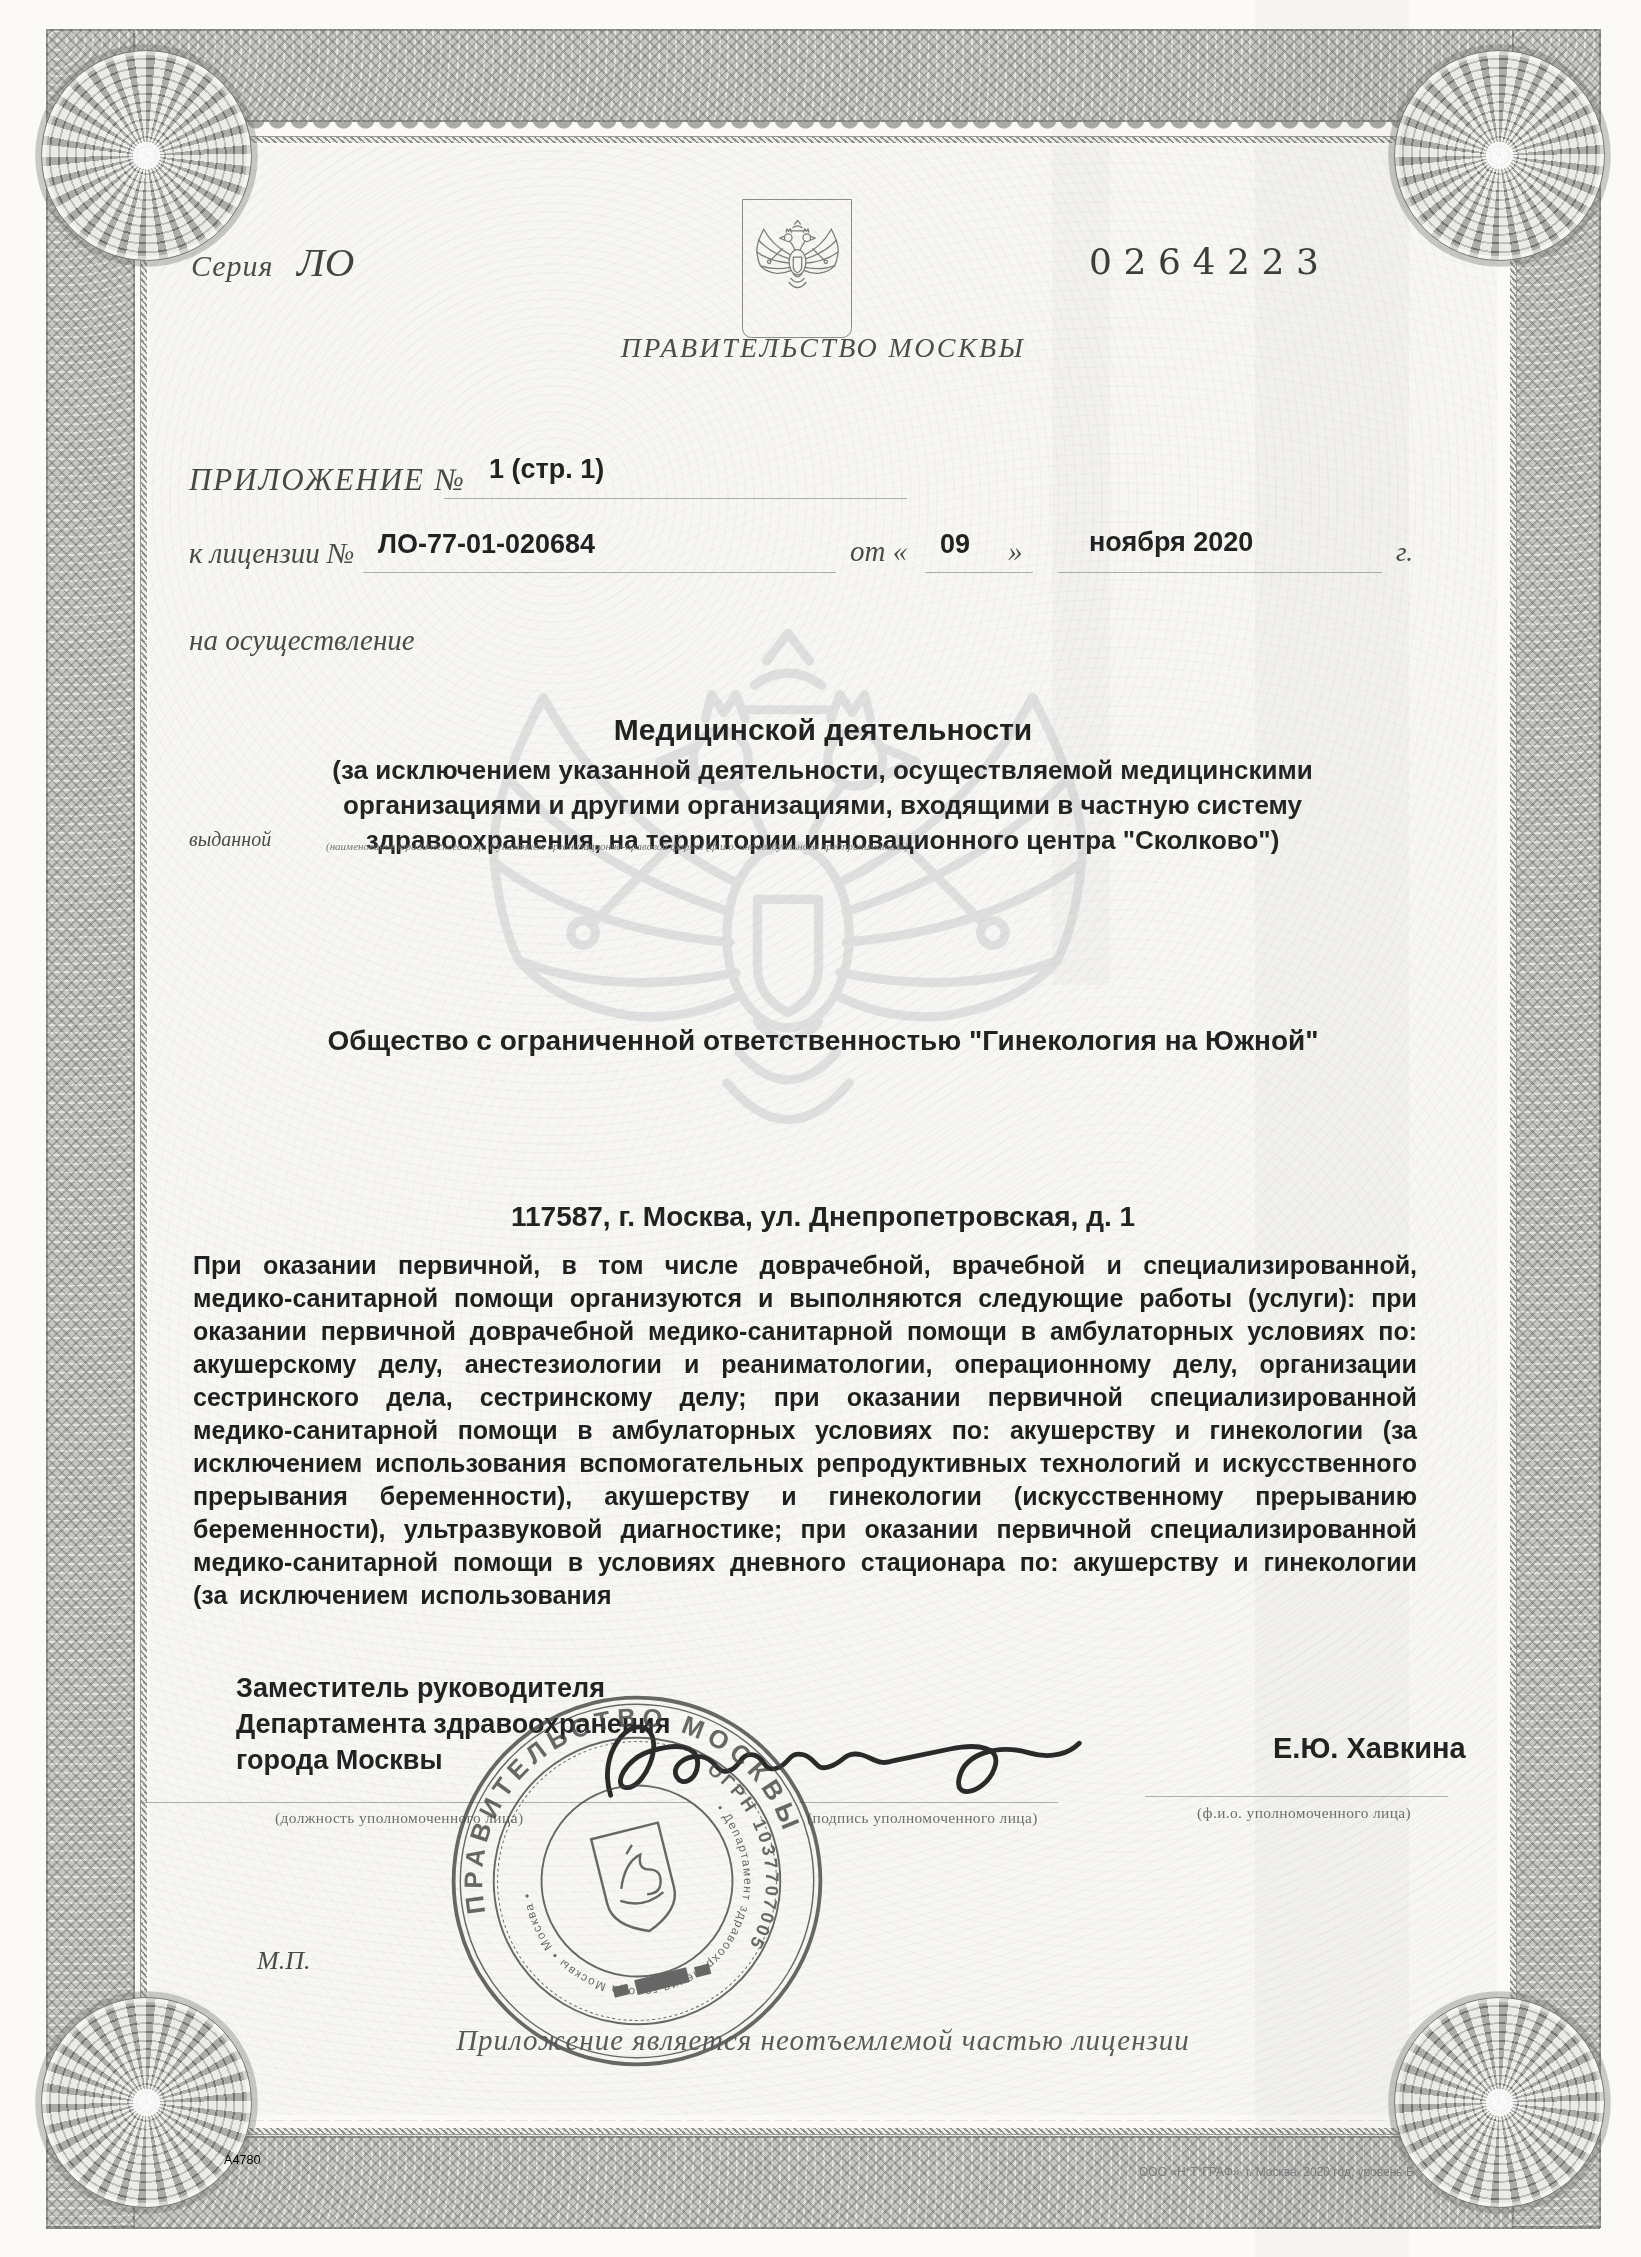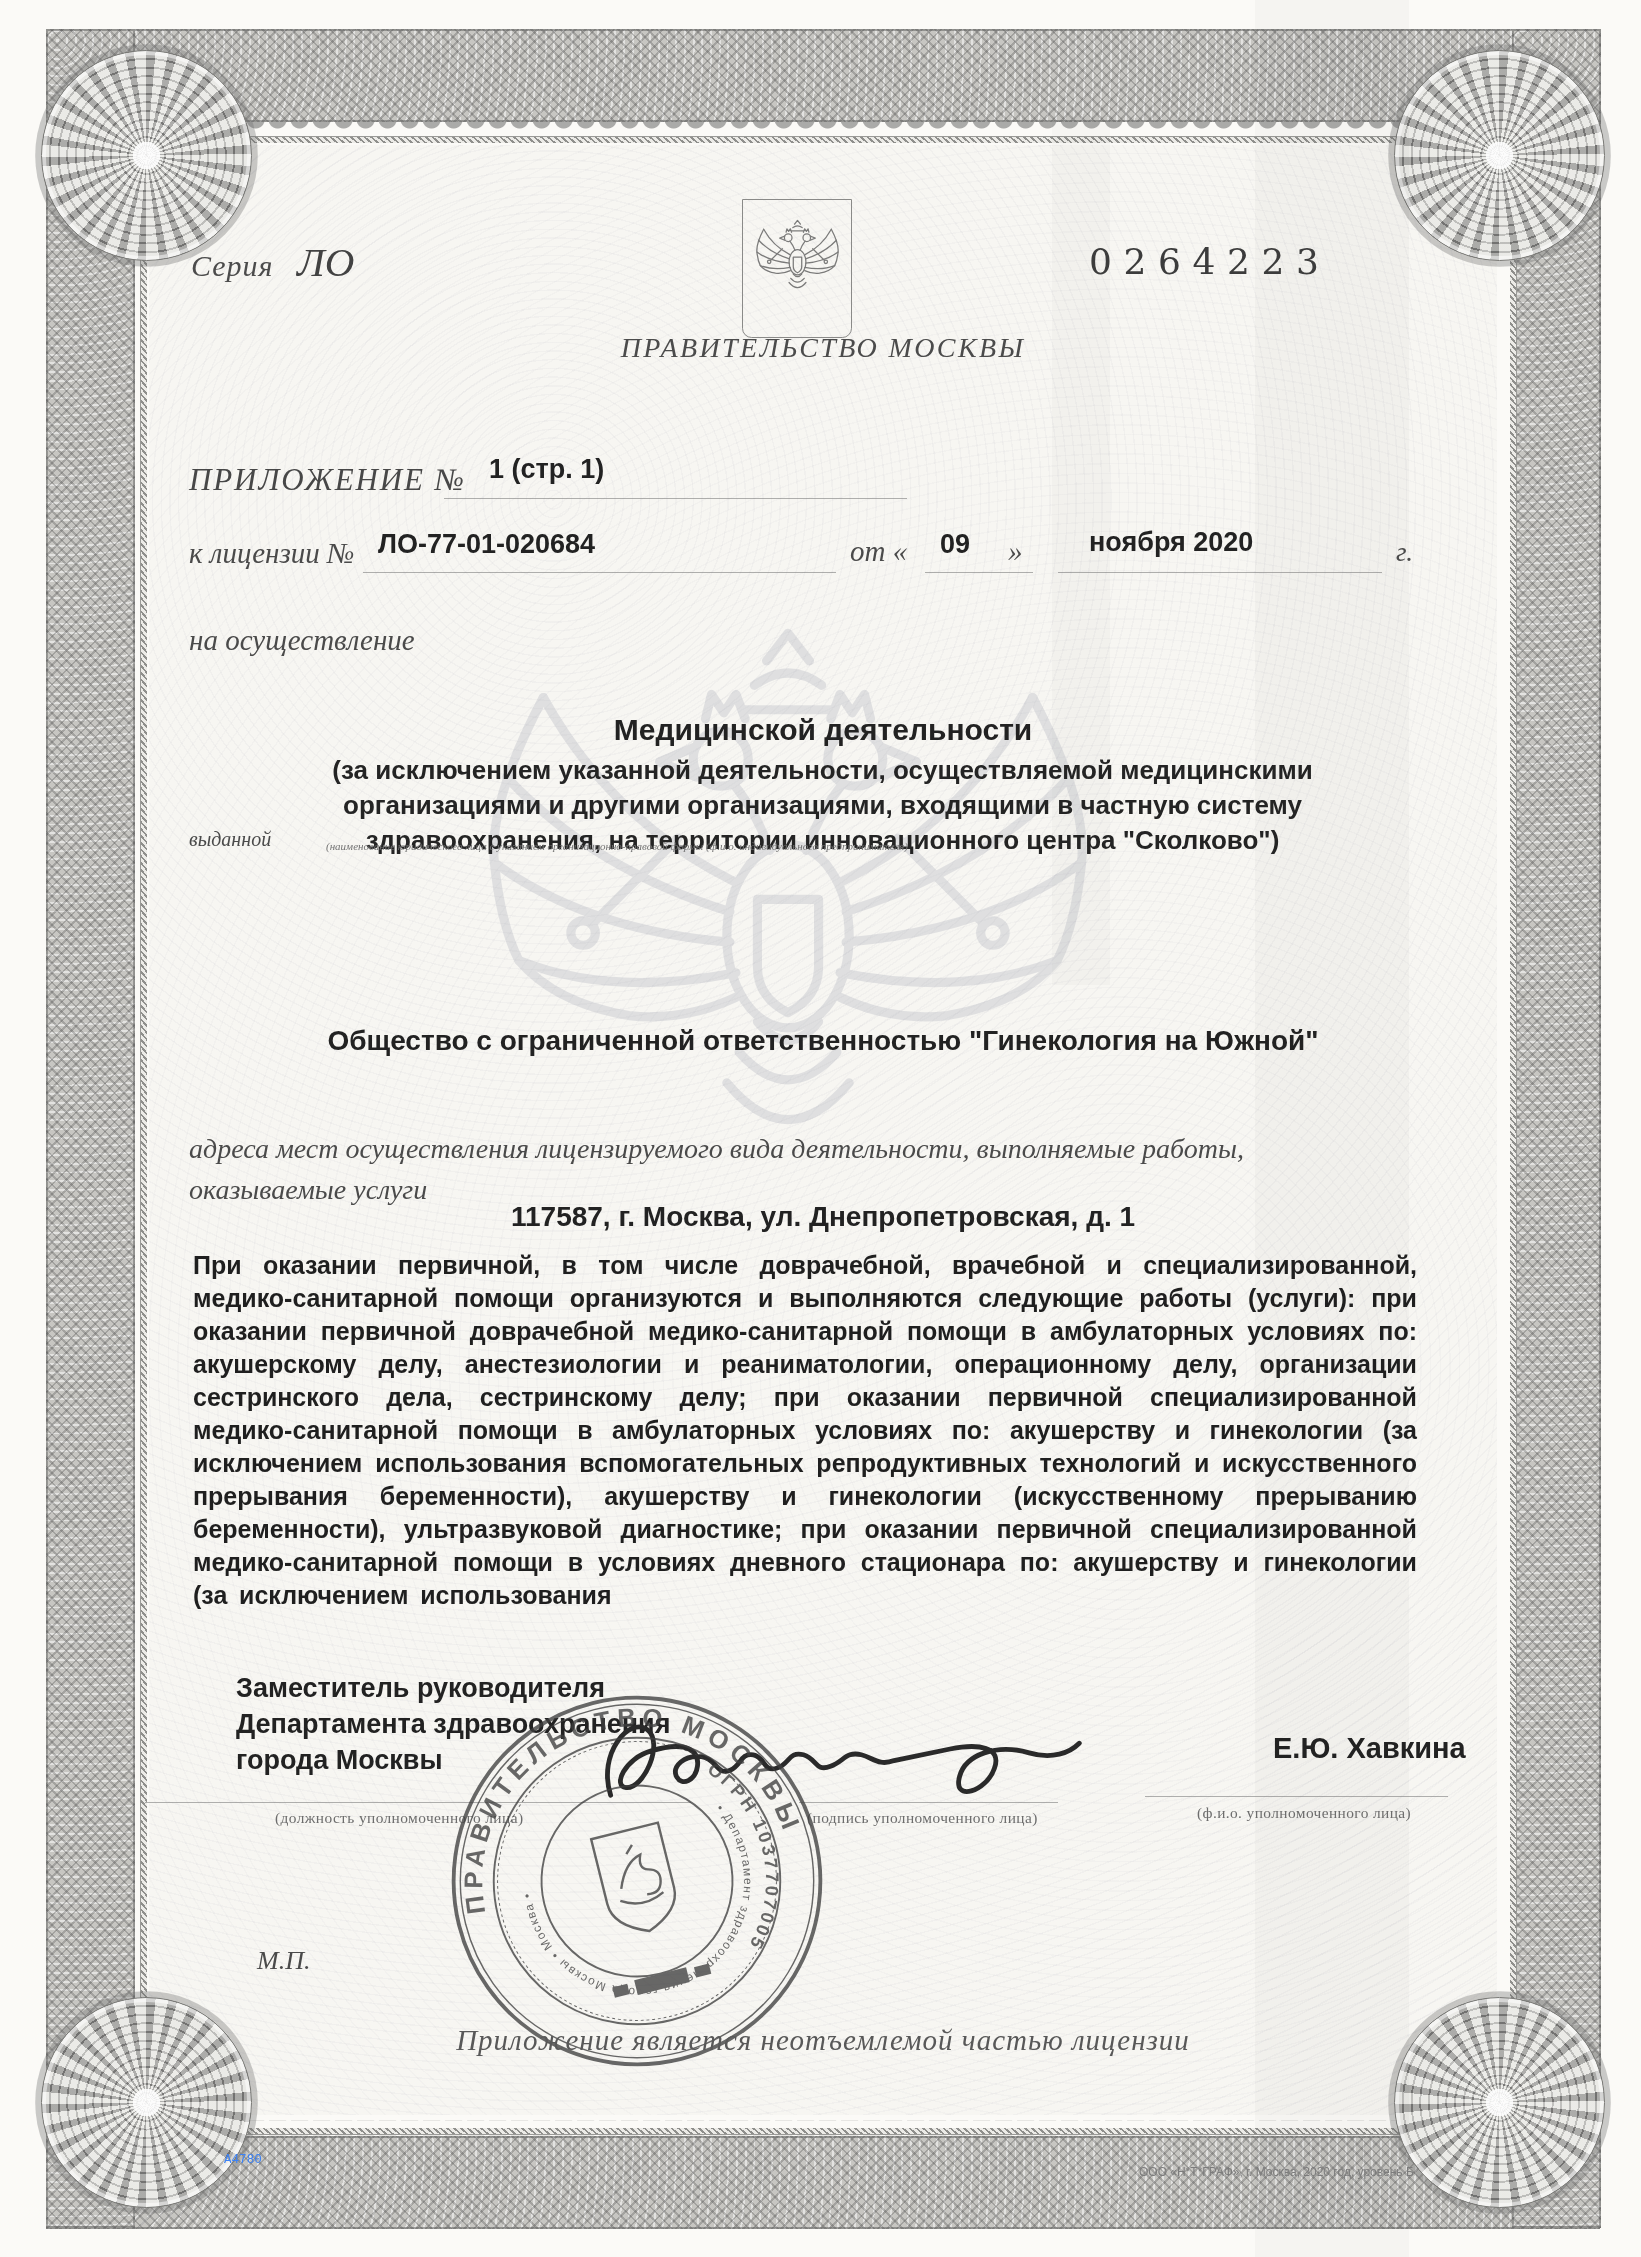--- a/index.html
+++ b/index.html
@@ -82,21 +82,21 @@
   .issued-note{left:326px; top:840px; width:1110px; font-size:11px; color:#737373;}
   .licensee{top:1025px; font-size:28px;}
   .addresses-label{left:189px; top:1128px; width:1207px; font-size:28px; line-height:41px; color:#4a4a4a;}
   .address-value{top:1201px; font-size:28px;}
   .works{left:193px; top:1249px; width:1224px; font-family:"Liberation Sans",sans-serif; font-weight:bold;
          font-size:25px; line-height:33px; text-align:justify; word-spacing:4.8px; color:#1f1f1f;}
   .signer-position{left:236px; top:1670px; width:454px; font-size:27px; line-height:36px;}
   .signer-name{left:1273px; top:1732px; font-size:29px;}
   .seal-abbr{left:257px; top:1946px; font-size:26px; color:#4a4a4a;}
   .footer-note{top:2024px; font-size:29px; letter-spacing:1px; color:#585858;}
-  .print-code{left:224px; top:2153px; font-family:Liberation Mono, monospace; font-size:12.6px; color:#3b82f6;}
+  .print-code{left:224px; top:2153px; font-family:Liberation Sans, sans-serif; font-size:12.6px; color:#000000;}
   .printer-note{left:1139px; top:2165px; font-family:"Liberation Sans",sans-serif; font-size:12px; color:#7c7c7c;}
   .watermark{left:431px; top:618px; width:714px; height:734px; color:#8f93a5; opacity:.22;}
   .emblem-svg{width:93px; height:120px; color:#5d5d5d; opacity:.8;}
   .stamp{left:446px; top:1690px; width:382px; height:382px; transform:rotate(-14deg); opacity:.78;}
   .signature-svg{left:564px; top:1695px; width:560px; height:135px;}
   svg{overflow:visible;}
 </style>
 </head>
 <body>
 
@@ -180,21 +180,20 @@
   <div class="abs serif date-suffix">г.</div>
 
   <div class="abs serif activity-label">на осуществление</div>
   <div class="abs activity-note">(за исключением указанной деятельности, осуществляемой медицинскими организациями и другими организациями, входящими в частную систему здравоохранения, на территории инновационного центра "Сколково")</div>
   <div class="abs sansb center activity-title">Медицинской деятельности</div>
 
   <div class="abs serif issued-label">выданной</div>
   <div class="abs serif issued-note">(наименование юридического лица с указанием организационно-правовой формы  (ф.и.о. индивидуального предпринимателя)</div>
   <div class="abs sansb center licensee">Общество с ограниченной ответственностью "Гинекология на Южной"</div>
 
-  <div class="abs serif addresses-label">адреса мест осуществления лицензируемого вида деятельности, выполняемые работы, оказываемые услуги</div>
   <div class="abs sansb center address-value">117587, г. Москва, ул. Днепропетровская, д. 1</div>
 
   <div class="abs works">При оказании первичной, в том числе доврачебной, врачебной и специализированной, медико-санитарной помощи организуются и выполняются следующие работы (услуги): при оказании первичной доврачебной медико-санитарной помощи в амбулаторных условиях по: акушерскому делу, анестезиологии и реаниматологии, операционному делу, организации сестринского дела, сестринскому делу; при оказании первичной специализированной медико-санитарной помощи в амбулаторных условиях по: акушерству и гинекологии (за исключением использования вспомогательных репродуктивных технологий и искусственного прерывания беременности), акушерству и гинекологии (искусственному прерыванию беременности), ультразвуковой диагностике; при оказании первичной специализированной медико-санитарной помощи в условиях дневного стационара по: акушерству и гинекологии (за исключением использования</div>
 
   <div class="abs sansb signer-position">Заместитель руководителя Департамента здравоохранения города Москвы</div>
   <div class="hline" style="left:145px;top:1802px;width:546px;"></div>
   <div class="hline" style="left:799px;top:1802px;width:259px;"></div>
   <div class="hline" style="left:1145px;top:1796px;width:303px;"></div>
   <div class="caption" style="left:275px;top:1809px;">(должность уполномоченного лица)</div>
   <div class="caption" style="left:807px;top:1809px;">(подпись уполномоченного лица)</div>

